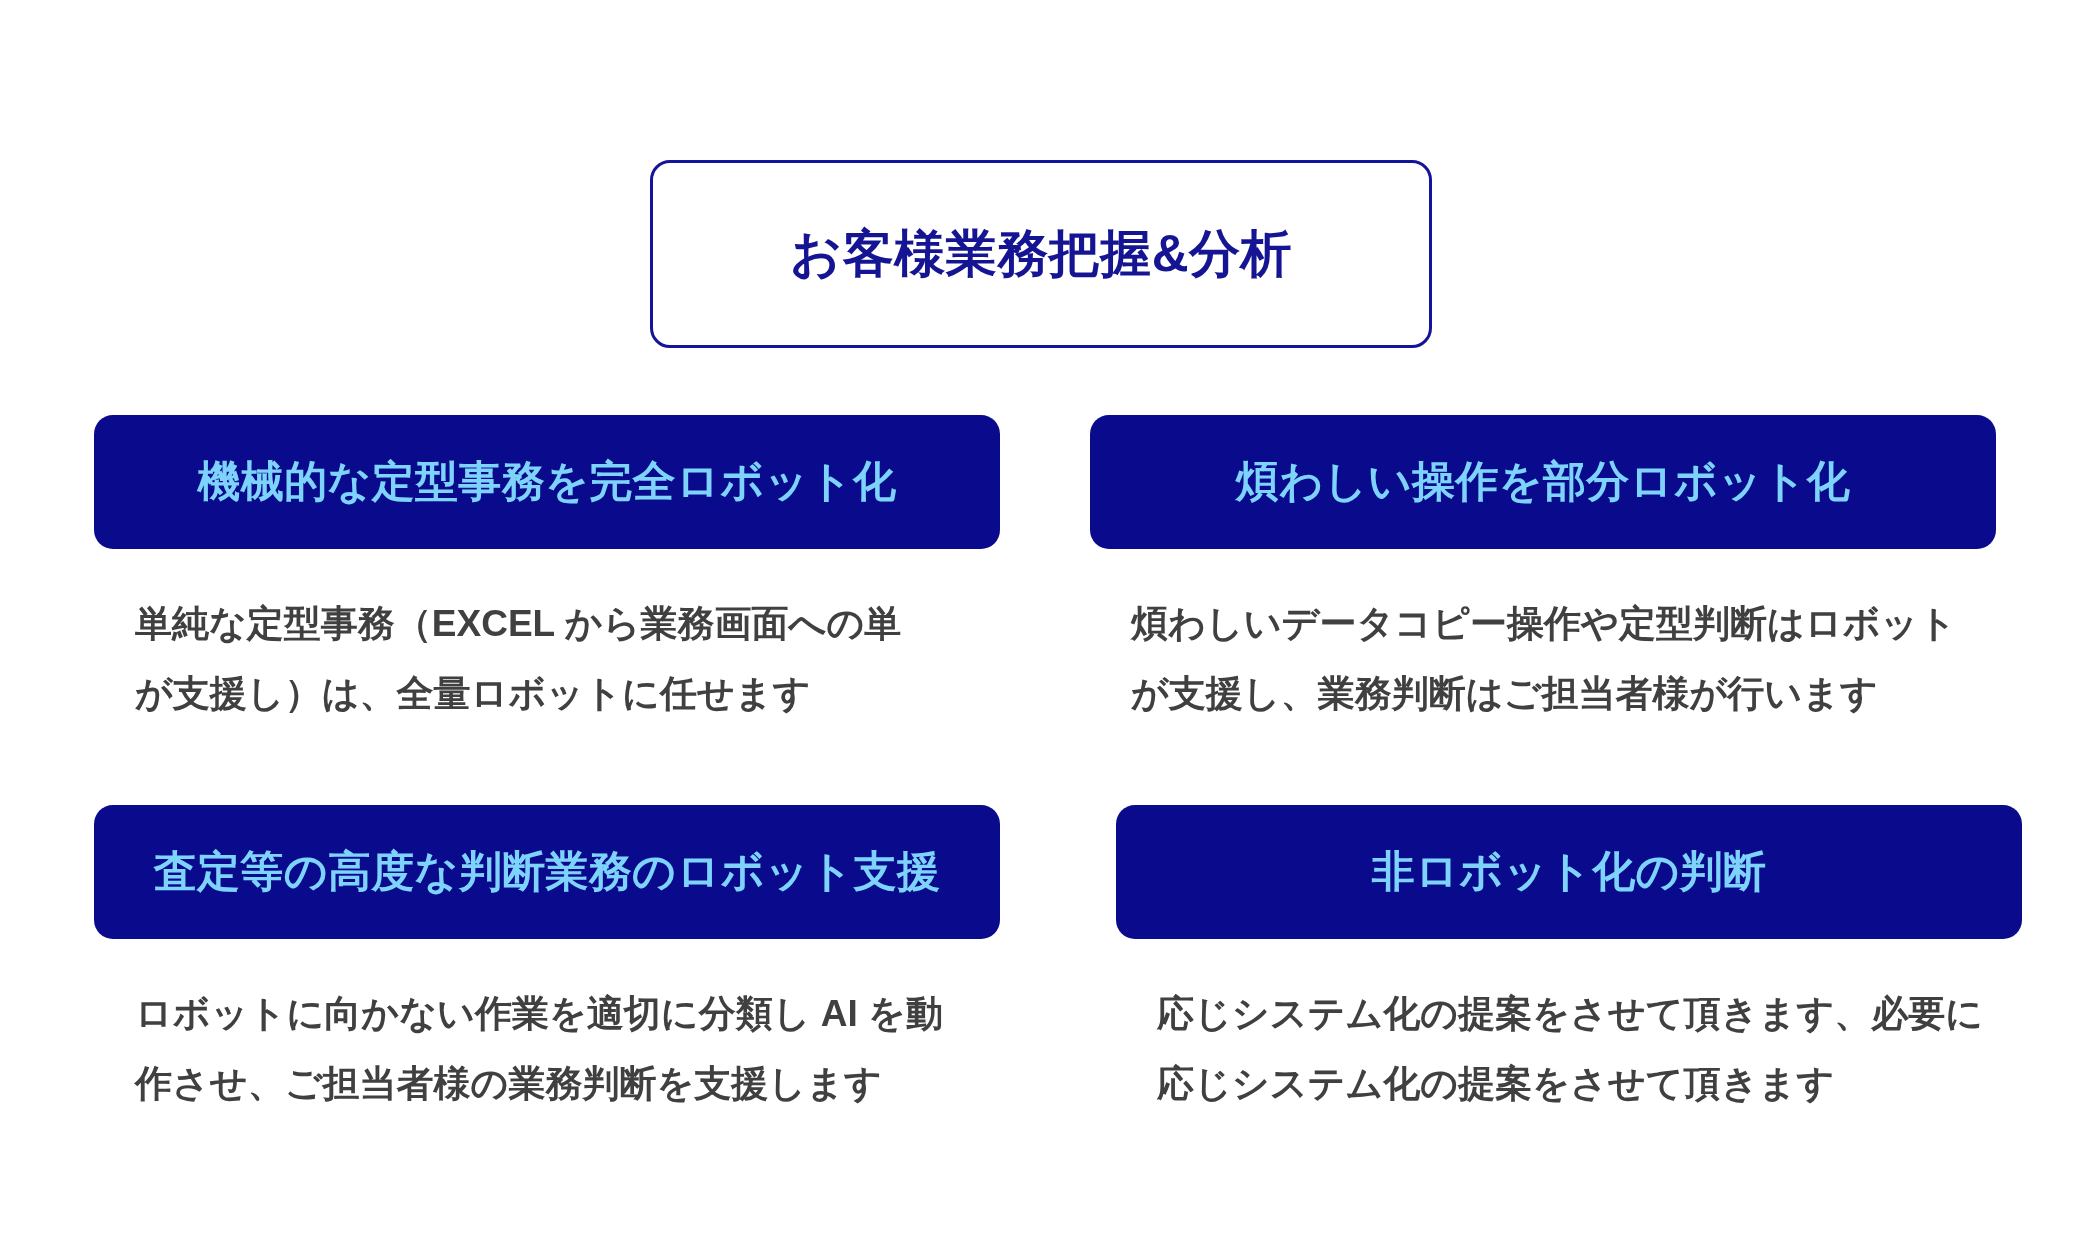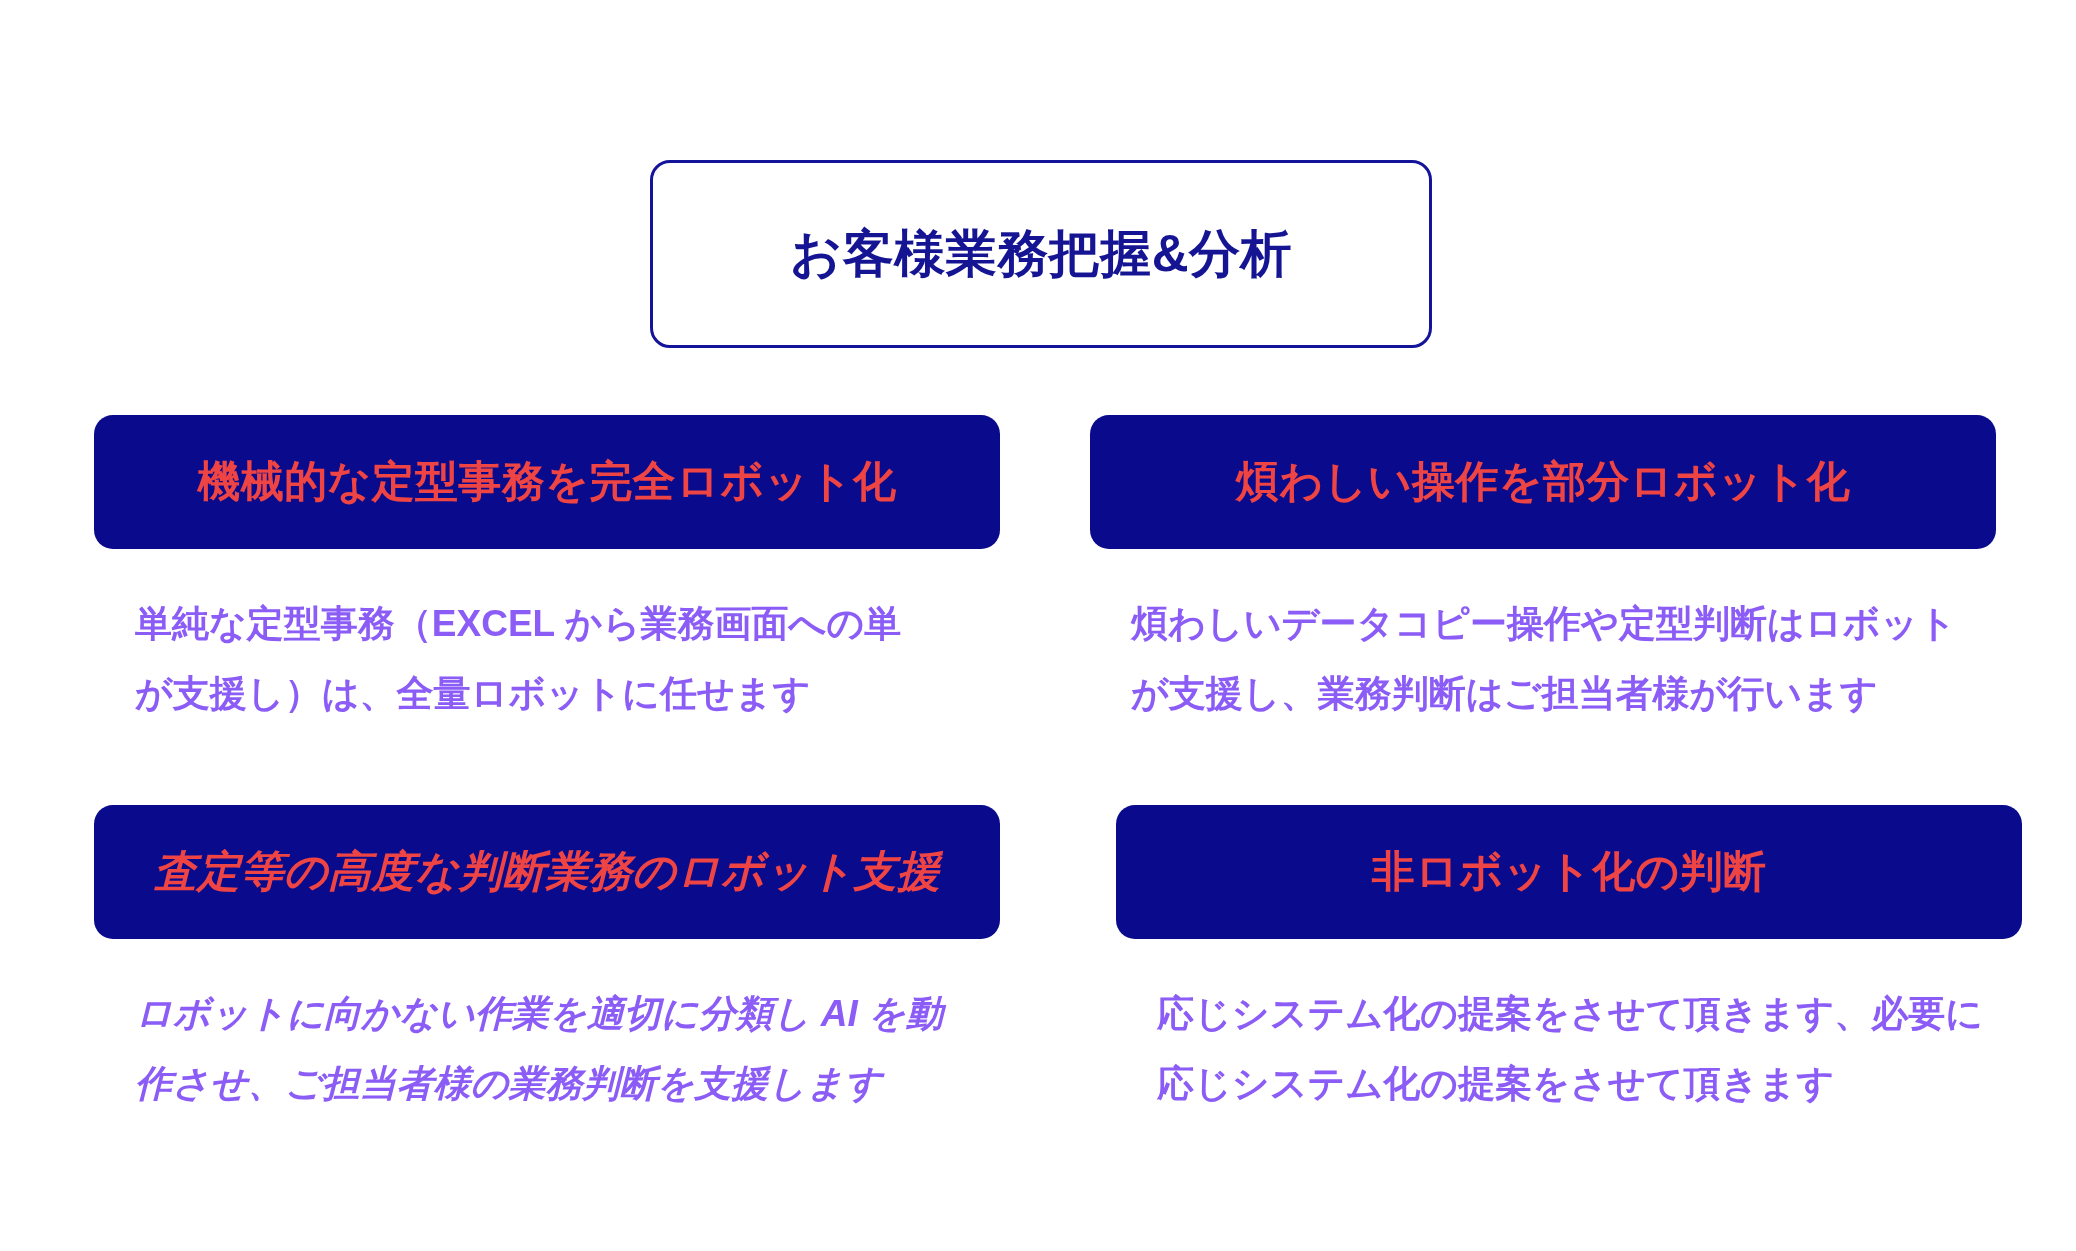--- a/index.html
+++ b/index.html
@@ -43,47 +43,47 @@
     white-space: nowrap;
   }
 
   
   .quadrant {
     position: absolute;
     width: 906px;
   }
   .q-tl { left: 94px;  top: 415px; }
   .q-tr { left: 1090px; top: 415px; }
-  .q-bl { left: 94px;  top: 805px; font-style: italic; }
+  .q-bl { left: 94px;  top: 805px; }
   .q-br { left: 1116px; top: 805px; }
 
   .bar {
     width: 906px;
     height: 134px;
     box-sizing: border-box;
     background: #0A0A8C;
     border-radius: 19px;
     display: flex;
     align-items: center;
     justify-content: center;
   }
   .bar-text {
-    color: #ef4444;
+    color: #7dd3fc;
     font-size: 43px;
     font-weight: bold;
     line-height: 1.1;
     letter-spacing: 0.3px;
     white-space: nowrap;
   }
 
   .body-text {
     margin-top: 40px;
     margin-left: 41px;
     width: 840px;
-    color: #8b5cf6;
+    color: #404040;
     font-size: 37px;
     font-weight: bold;
     line-height: 70px;
     letter-spacing: 0px;
   }
   .body-line {
     display: block;
     white-space: nowrap;
   }
 </style>

